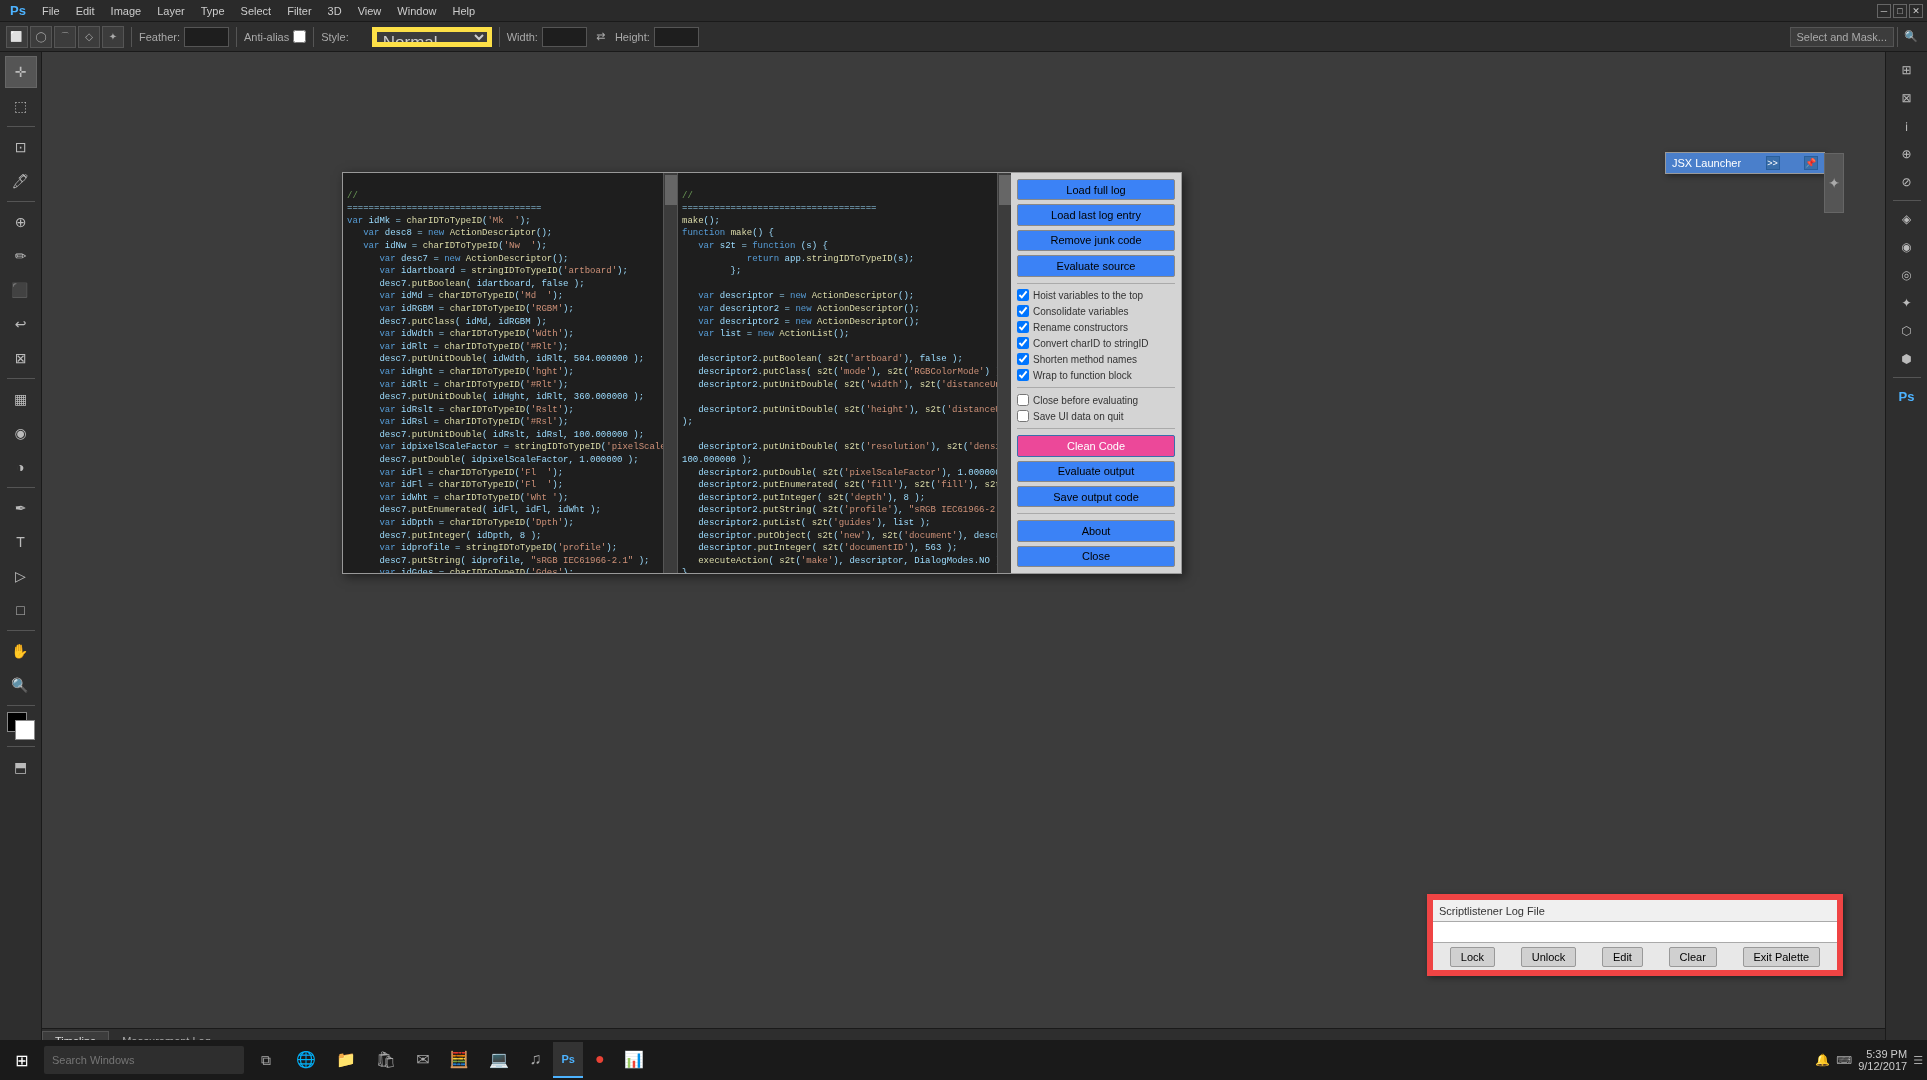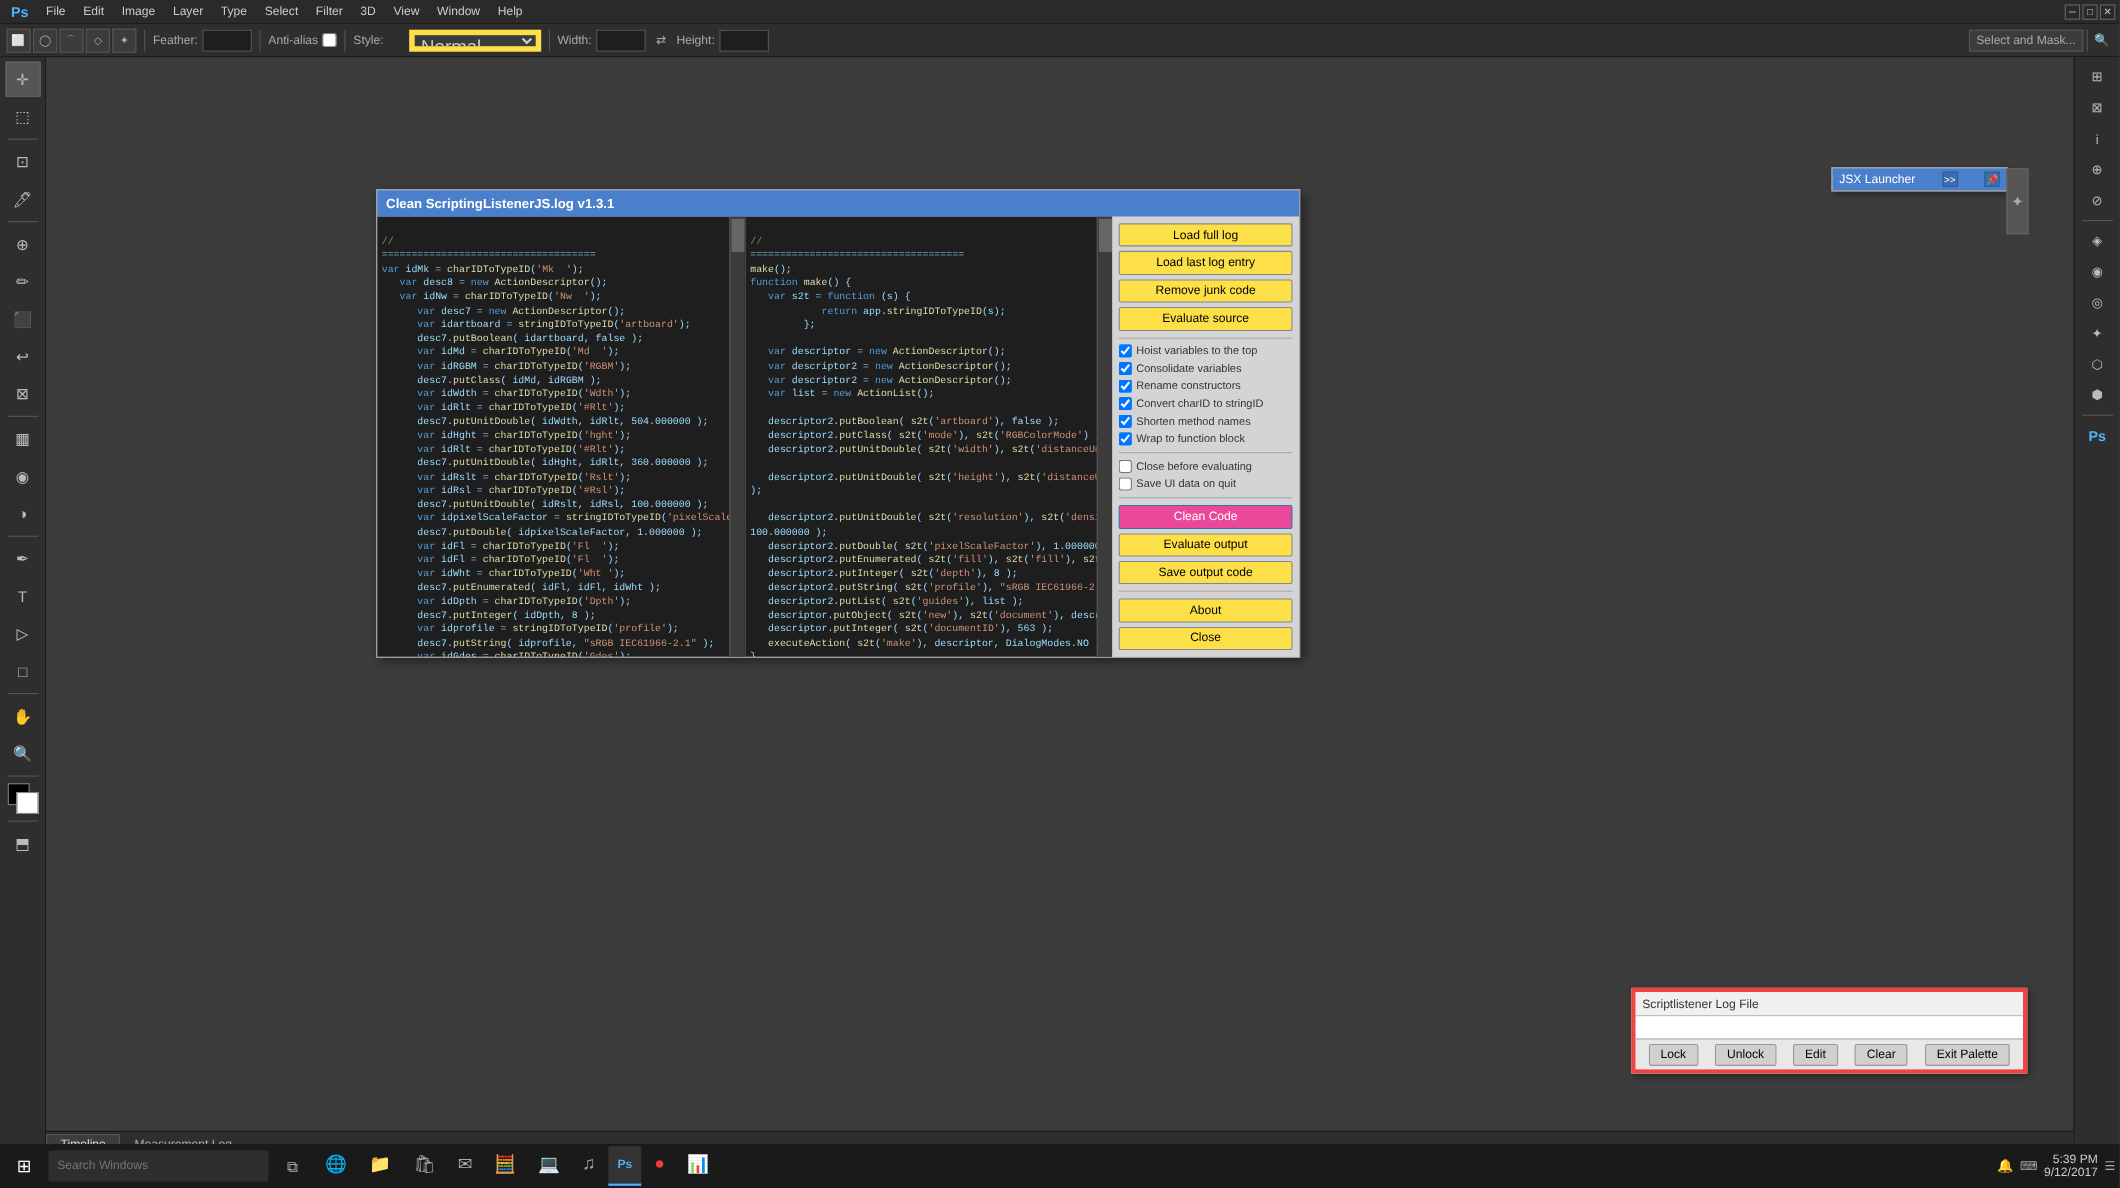--- a/index.html
+++ b/index.html
@@ -317,21 +317,21 @@
     
     .controls-panel {
       width: 170px;
       background: #d4d4d4;
       padding: 6px;
       display: flex;
       flex-direction: column;
       gap: 4px;
     }
     .ctrl-btn {
-      background: #fde047;
+      background: #3b82f6;
       border: 1px solid #888;
       border-radius: 2px;
       color: #000;
       height: 24px;
       width: 100%;
       font-size: 11px;
       cursor: pointer;
       display: flex;
       align-items: center;
       justify-content: center;
@@ -429,23 +429,23 @@
       align-items: center;
       justify-content: center;
       cursor: pointer;
     }
 
     
     .log-panel {
       position: absolute;
       right: 42px;
       bottom: 52px;
-      width: 360px;
-      background: #ffffff;
-      border: 4px solid #ef4444;
+      width: 416px;
+      background: #fca5a5;
+      border: 6px solid #ef4444;
       box-shadow: 2px 2px 6px rgba(0,0,0,0.4);
     }
     .log-title-bar {
       background: #f0f0f0;
       border-bottom: 1px solid #aaa;
       height: 22px;
       display: flex;
       align-items: center;
       padding: 0 6px;
       font-size: 11px;
@@ -679,23 +679,20 @@
     <div class="fg-color"></div>
     <div class="bg-color"></div>
   </div>
   <div class="tool-separator"></div>
   <div class="tool-btn">⬒</div>
 </div>
 
 <div class="canvas-area">
 
   <div class="main-dialog">
-    <div class="dialog-title-bar">
-      <span>Clean ScriptingListenerJS.log v1.3.1</span>
-    </div>
     <div class="dialog-content">
 
       <div class="code-panel-left">
         <div class="code-text">
 <span class="cmt">//</span>
 <span>====================================</span>
 <span><span class="kw">var</span> idMk = <span class="fn">charIDToTypeID</span>(<span class="str">'Mk  '</span>);</span>
    <span><span class="kw">var</span> desc8 = <span class="kw">new</span> <span class="fn">ActionDescriptor</span>();</span>
    <span><span class="kw">var</span> idNw = <span class="fn">charIDToTypeID</span>(<span class="str">'Nw  '</span>);</span>
       <span><span class="kw">var</span> desc7 = <span class="kw">new</span> <span class="fn">ActionDescriptor</span>();</span>

